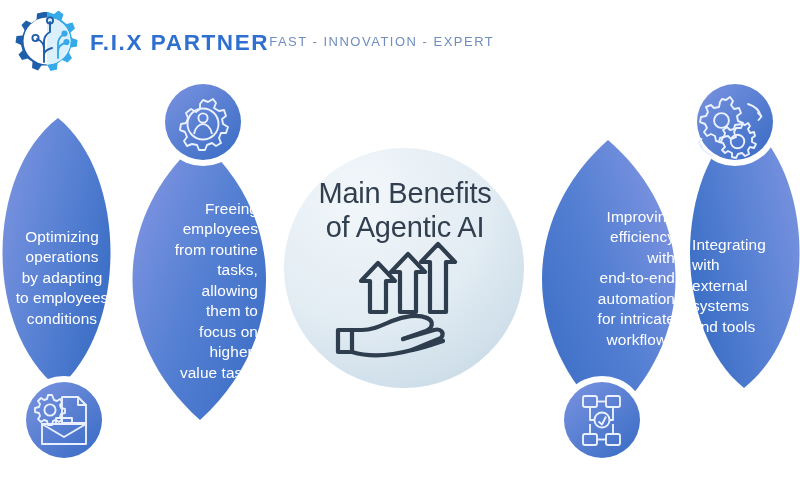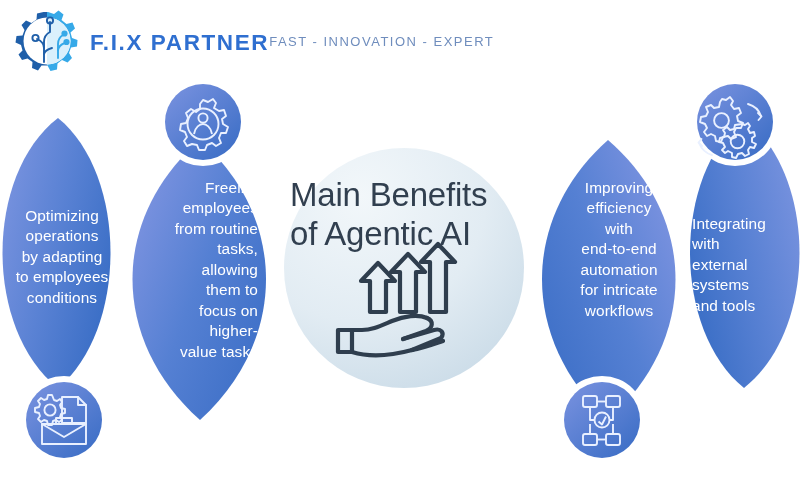--- a/index.html
+++ b/index.html
@@ -65,34 +65,35 @@
     height: 500px;
   }
   .petal-label {
     position: absolute;
     color: #ffffff;
     font-size: 15.4px;
     line-height: 1.33;
     letter-spacing: 0.1px;
     white-space: pre-line;
     pointer-events: none;
+    margin-top: 21px;
   }
   #label-0 { left: 6px;   top: 206px; width: 112px; text-align: center; }
   #label-1 { left: 146px; top: 178px; width: 112px; text-align: right; }
-  #label-2 { left: 563px; top: 178px; width: 112px; text-align: center; }
+  #label-2 { left: 563px; top: 186px; width: 112px; text-align: right; }
   #label-3 { left: 692px; top: 214px; width: 104px; text-align: left; }
 
   #center-title {
     position: absolute;
     left: 290px;
     top: 176px;
     width: 230px;
-    text-align: left;
+    text-align: center;
     color: #313f4f;
-    font-size: 33px;
+    font-size: 29px;
     line-height: 1.18;
     letter-spacing: -0.2px;
     white-space: pre-line;
     pointer-events: none;
   }
 </style>
 </head>
 <body>
 
 <div id="canvas">

